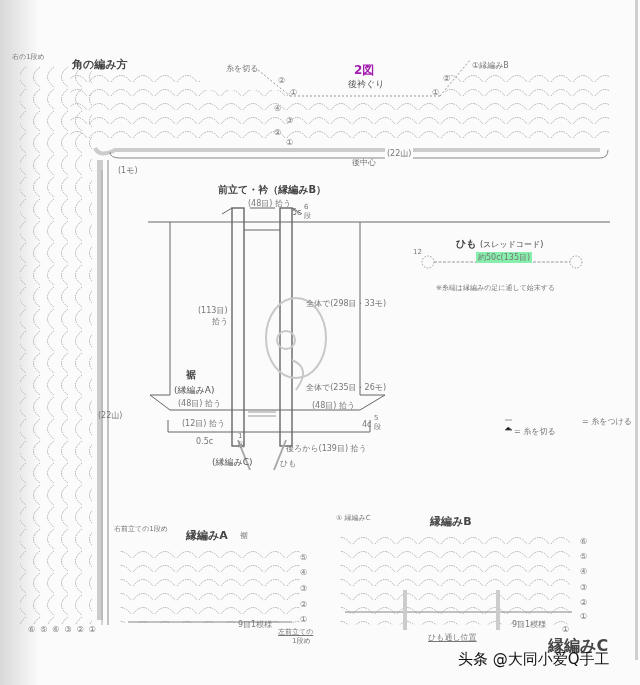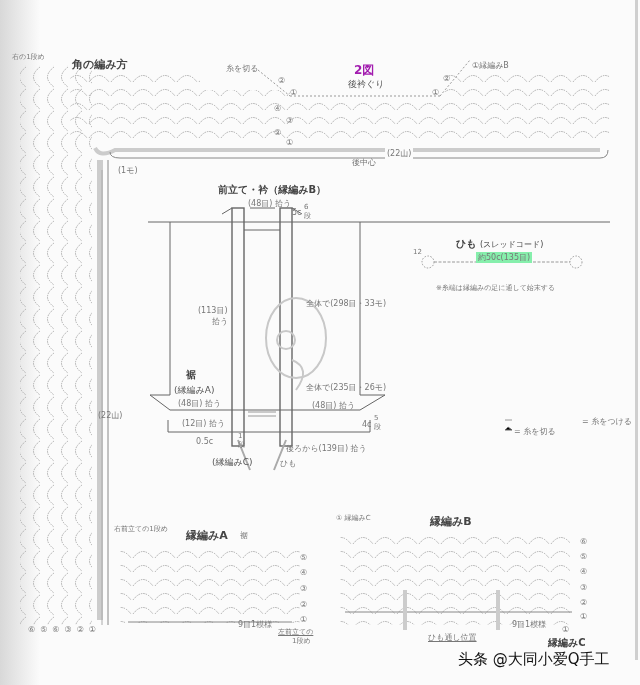--- a/index.html
+++ b/index.html
@@ -155,16 +155,16 @@
   <div class="title" style="left:430px;top:514px;">縁編みB</div>
   <div class="lbl" style="left:580px;top:537px;">⑥</div>
   <div class="lbl" style="left:580px;top:552px;">⑤</div>
   <div class="lbl" style="left:580px;top:567px;">④</div>
   <div class="lbl" style="left:580px;top:583px;">③</div>
   <div class="lbl" style="left:580px;top:598px;">②</div>
   <div class="lbl" style="left:580px;top:612px;">①</div>
   <div class="lbl" style="left:512px;top:619px;">9目1模様</div>
   <div class="lbl" style="left:428px;top:632px;text-decoration:underline;">ひも通し位置</div>
   <div class="lbl" style="left:562px;top:625px;">①</div>
-  <div class="title" style="left:548px;top:636px;font-size:10px;">縁編みC</div>
+  <div class="title" style="left:548px;top:636px;font-size:16px;">縁編みC</div>
 
   <div class="wm">头条 @大同小爱Q手工</div>
 </div>
 
 </body></html>

